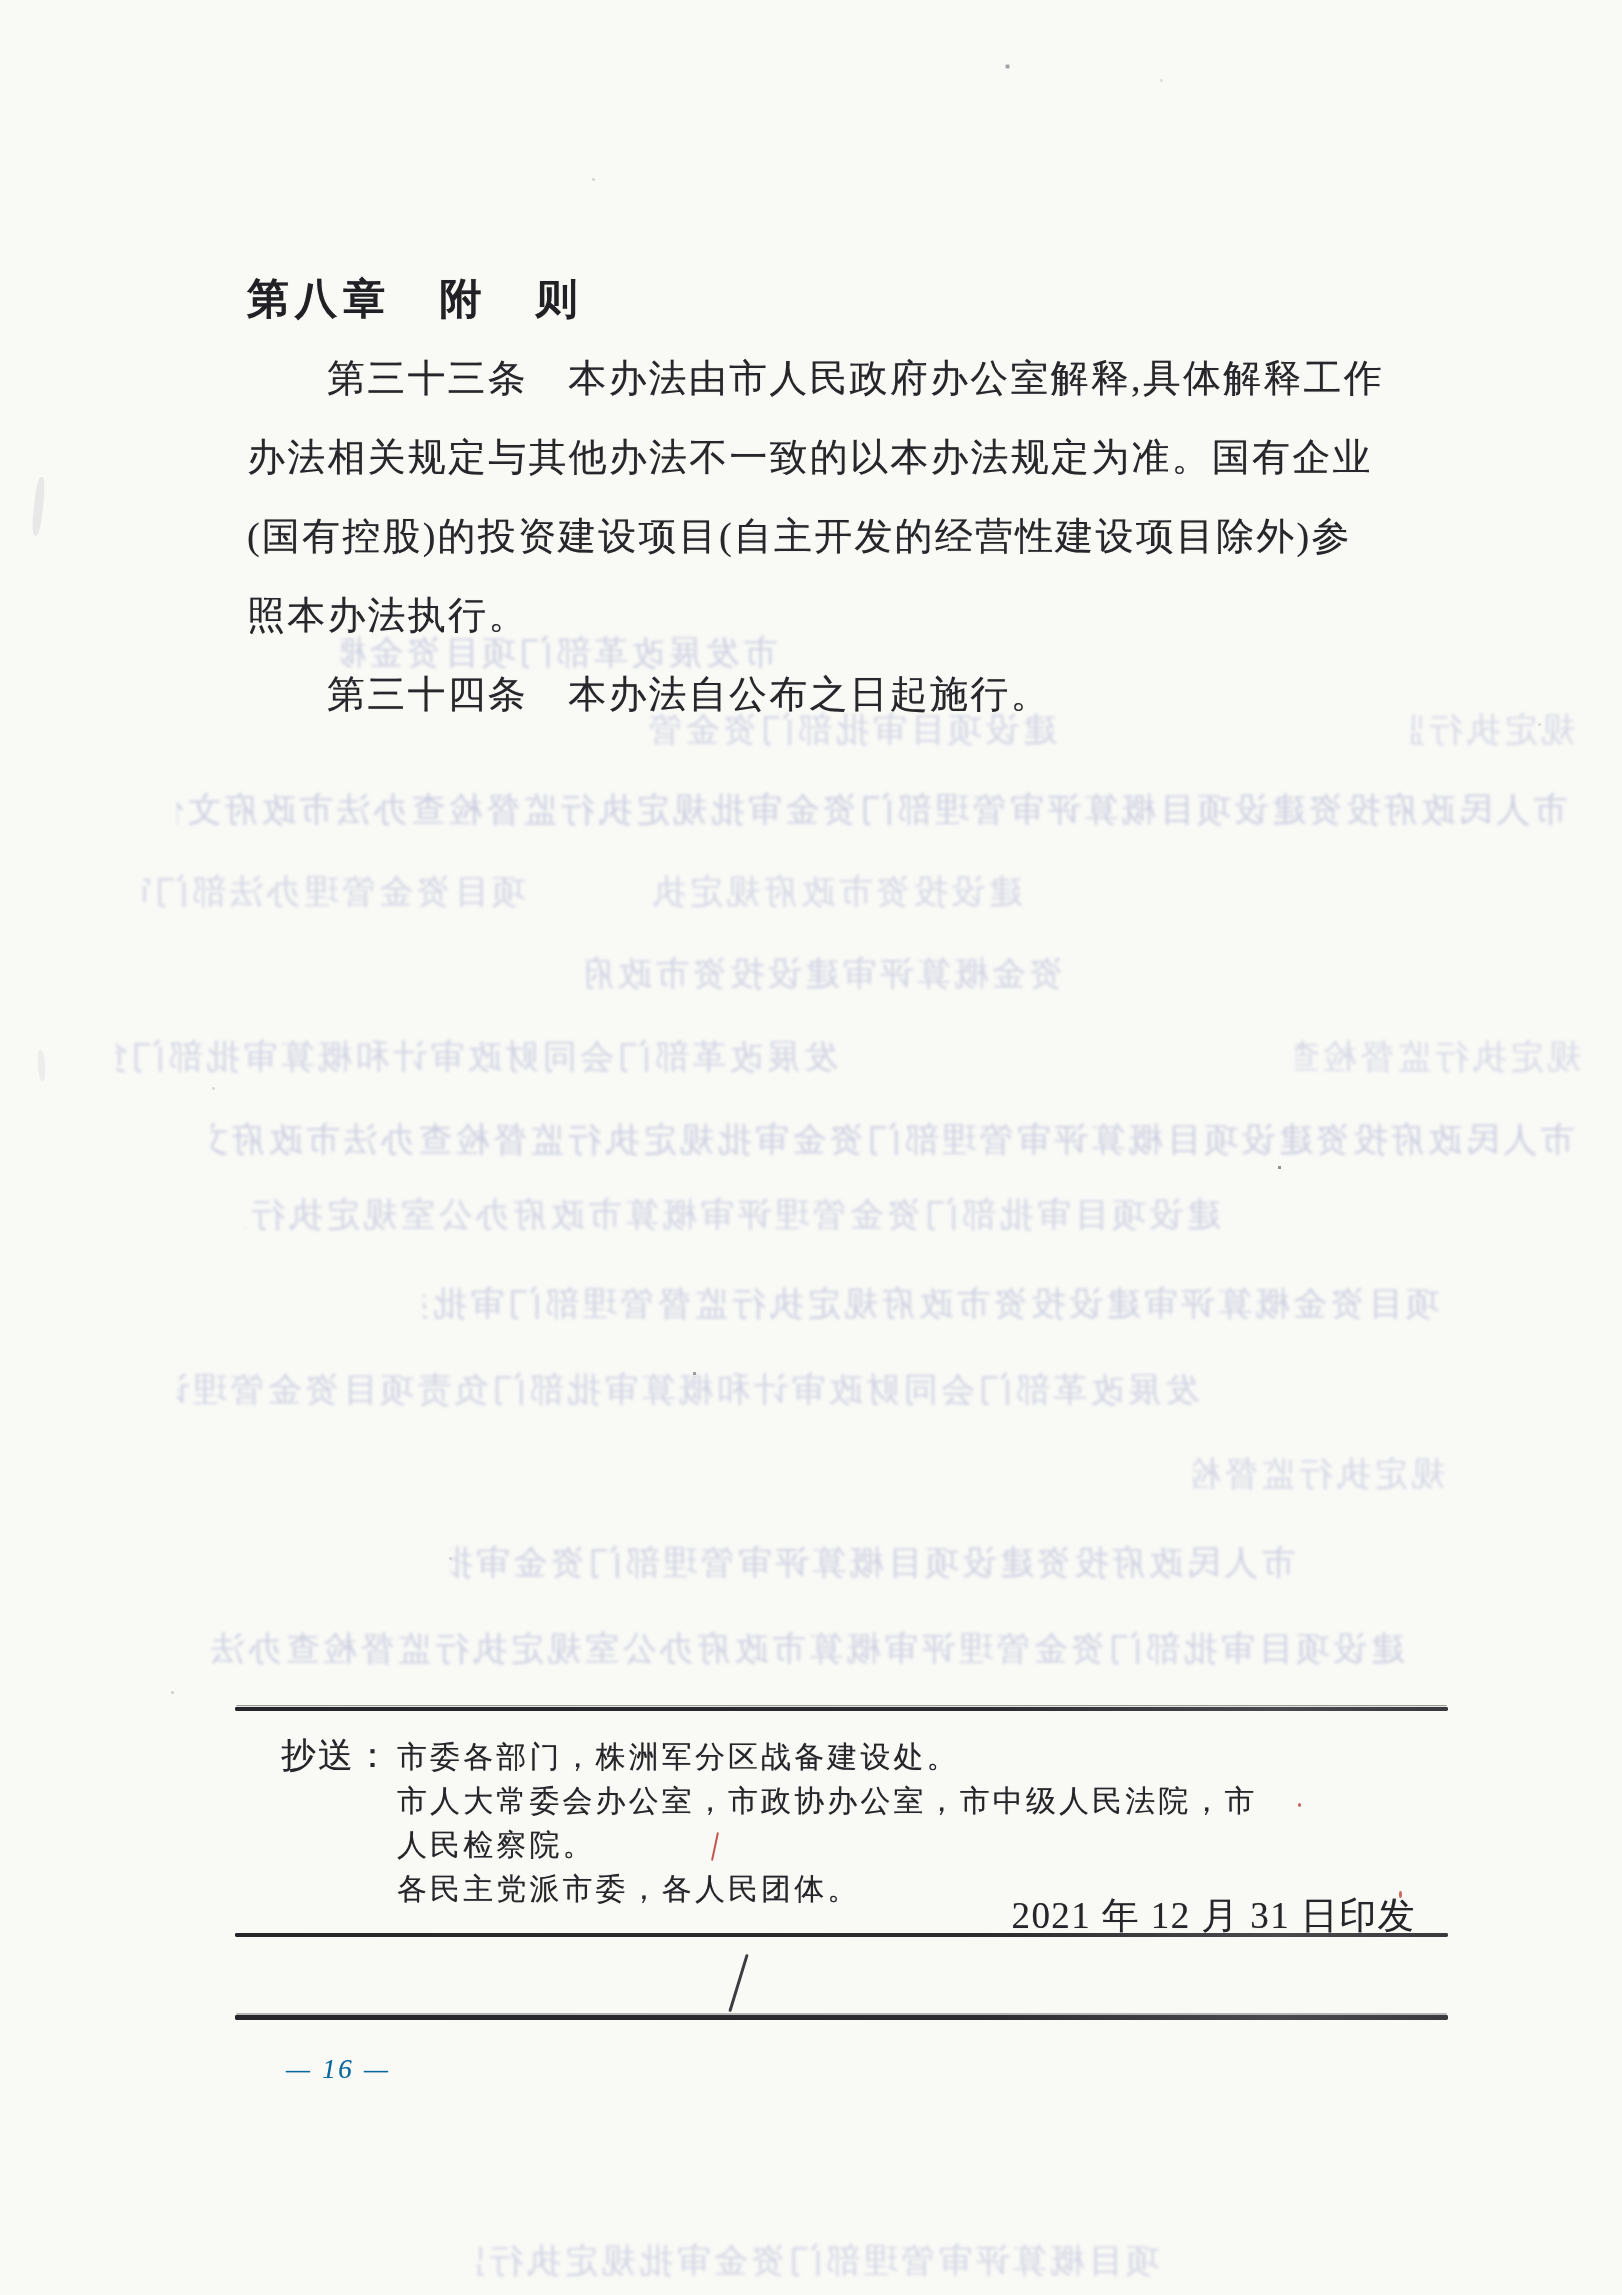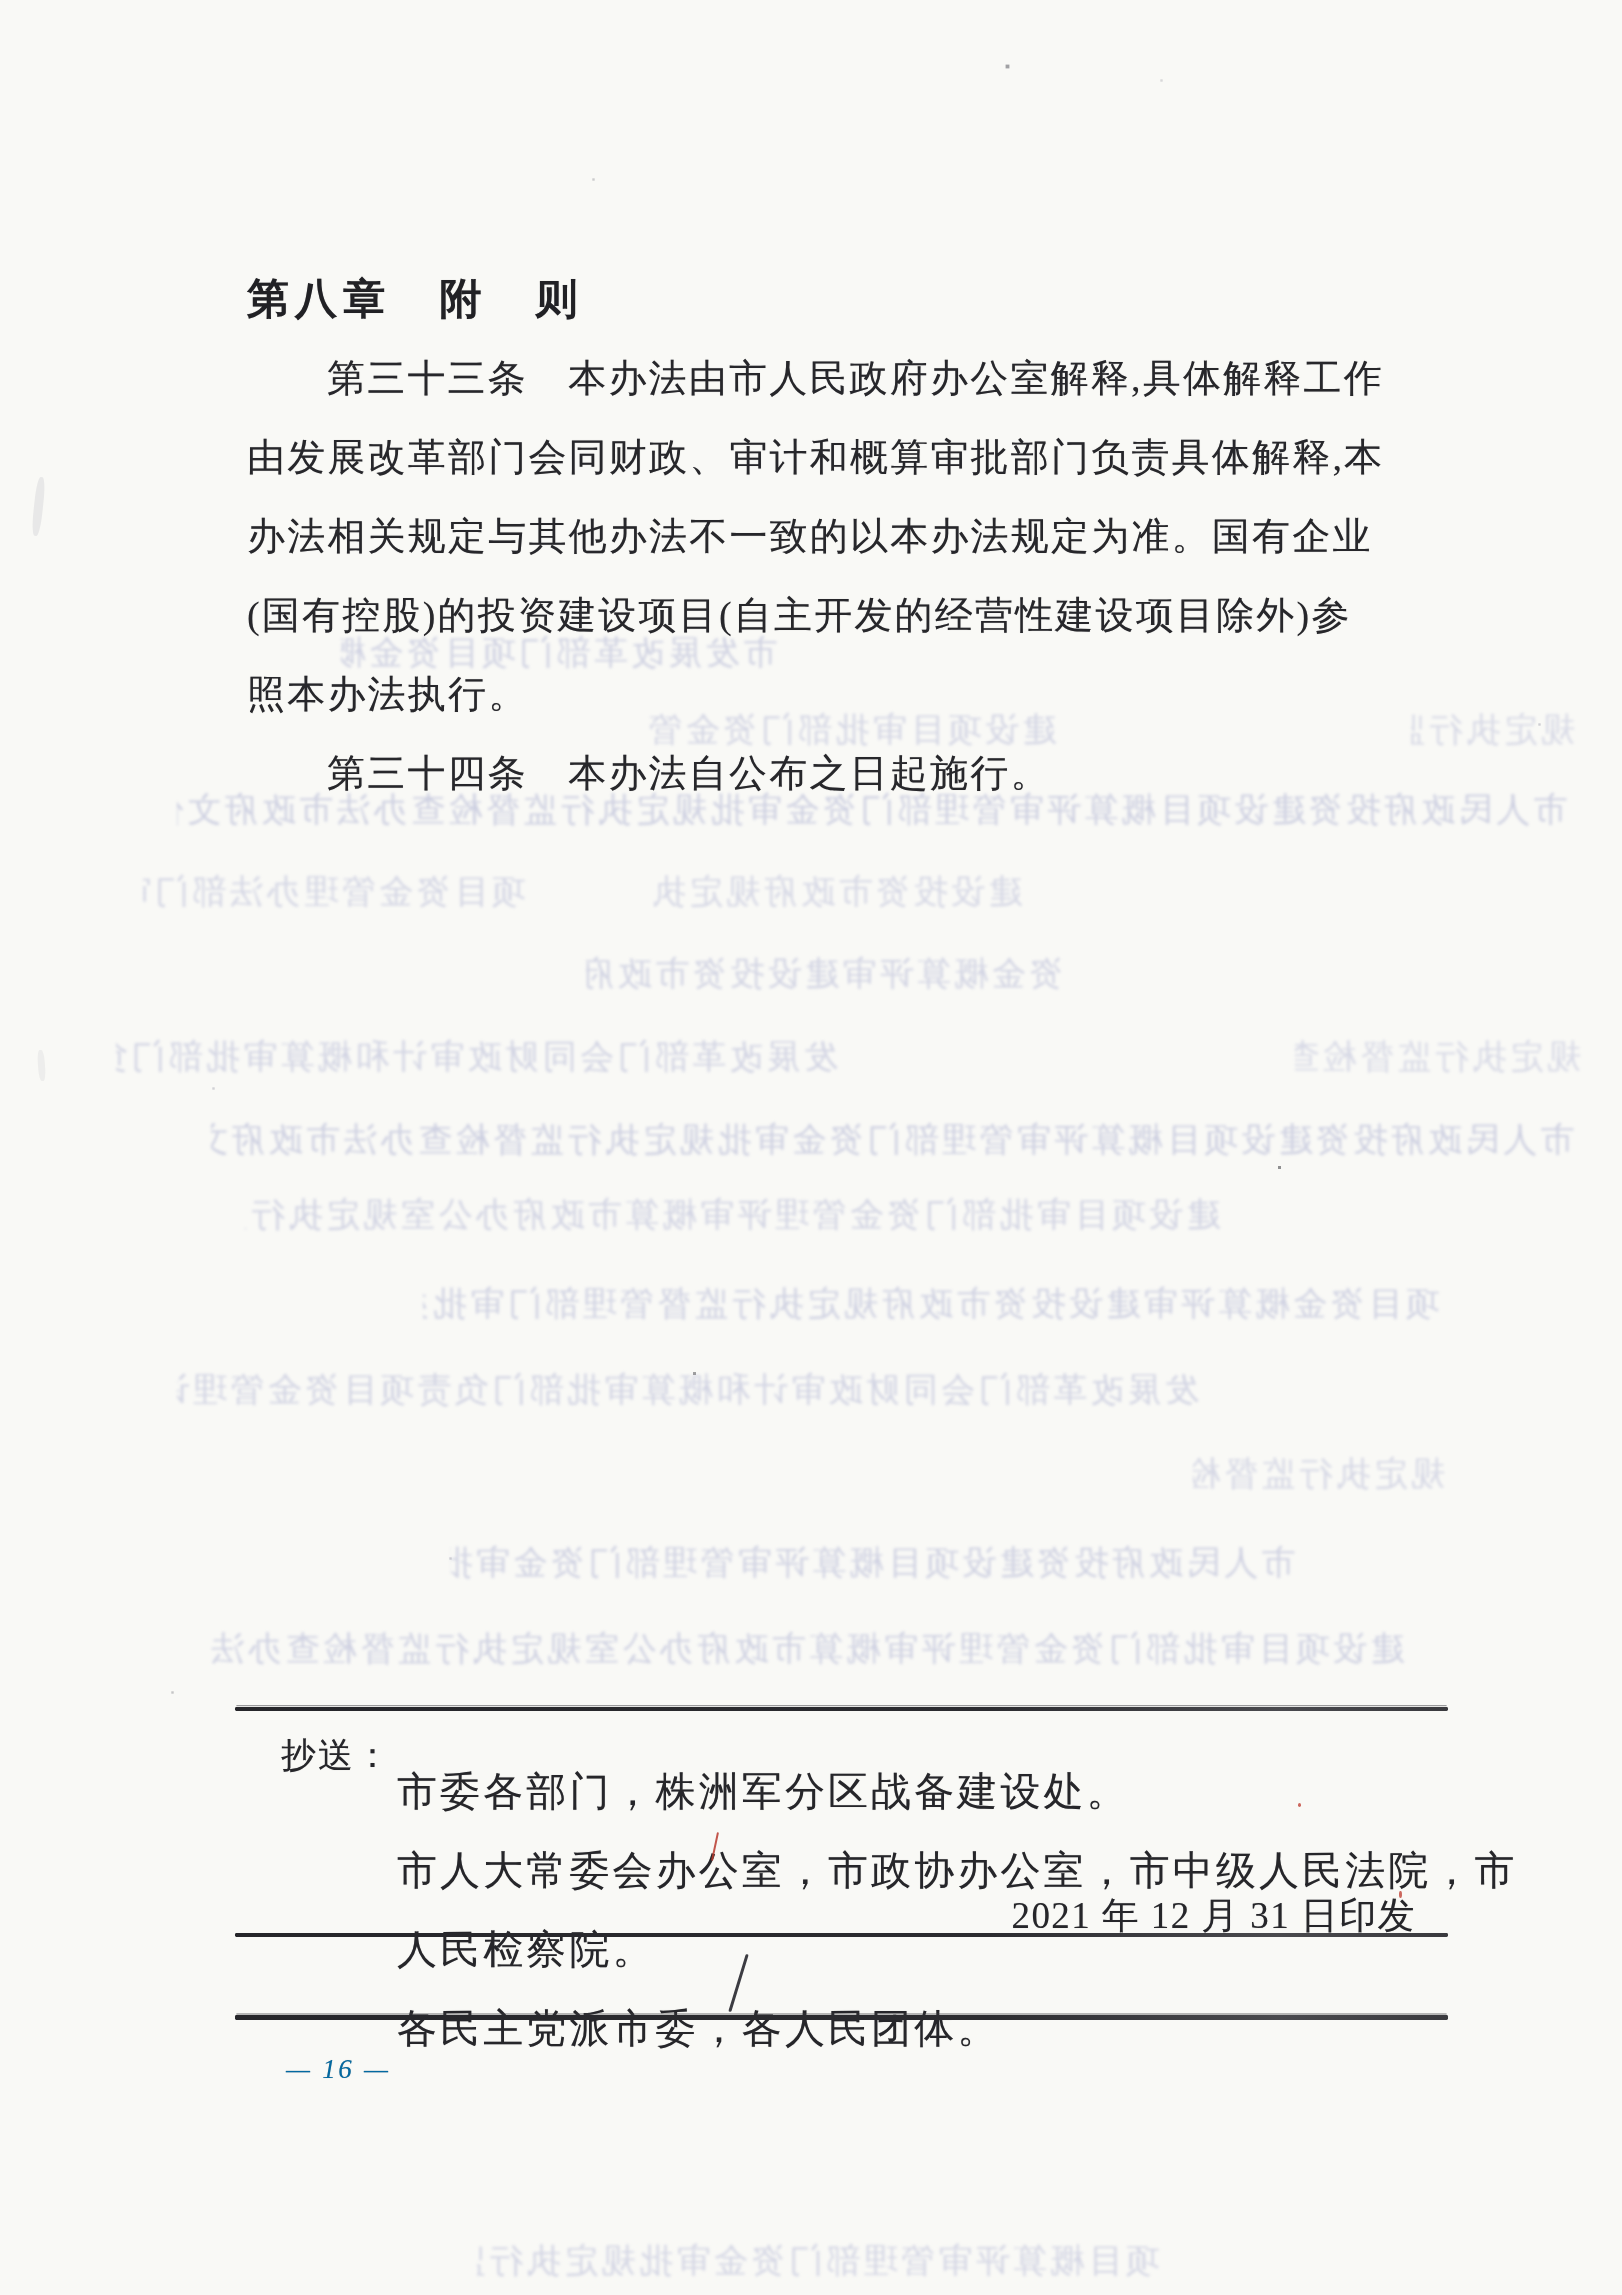--- a/index.html
+++ b/index.html
@@ -83,25 +83,24 @@
     text-shadow: 0 0 0.7px rgba(36,36,40,.4);
   }
   .cc-content {
     position: absolute;
     left: 397px;
     top: 1735px;
   }
   .cc-line {
     height: 44px;
     line-height: 44px;
-    font-size: 40px;
+    font-size: 30px;
     letter-spacing: 3.1px;
     white-space: nowrap;
     text-shadow: 0 0 0.7px rgba(36,36,40,.4);
-    margin-top: 35px;
   }
 
   .issuer-office {
     position: absolute;
     left: 273px;
     top: 1959px;
     font-size: 37px;
     letter-spacing: 2px;
     line-height: 40px;
     text-shadow: 0 0 0.7px rgba(36,36,40,.4);
@@ -204,21 +203,20 @@
       <div class="bleed-line" style="top: 2240px; left: 477px; width: 682px; opacity: 0.34;">项目概算评审管理部门资金审批规定执行监督检查</div>
     </div>
 
   <div class="smudge smudge-a"></div>
   <div class="smudge smudge-b"></div>
   <div class="specks"></div>
 
   <div class="text-column">
     <div class="chapter-heading">第八章　附　则</div>
     <div class="body-line indent">第三十三条　本办法由市人民政府办公室解释,具体解释工作</div>
-    <div class="body-line">由发展改革部门会同财政、审计和概算审批部门负责具体解释,本</div>
     <div class="body-line">办法相关规定与其他办法不一致的以本办法规定为准。国有企业</div>
     <div class="body-line">(国有控股)的投资建设项目(自主开发的经营性建设项目除外)参</div>
     <div class="body-line">照本办法执行。</div>
     <div class="body-line indent">第三十四条　本办法自公布之日起施行。</div>
   </div>
 
   <div class="rule rule-1"></div>
 
   <div class="cc-label">抄送：</div>
   <div class="cc-content">

